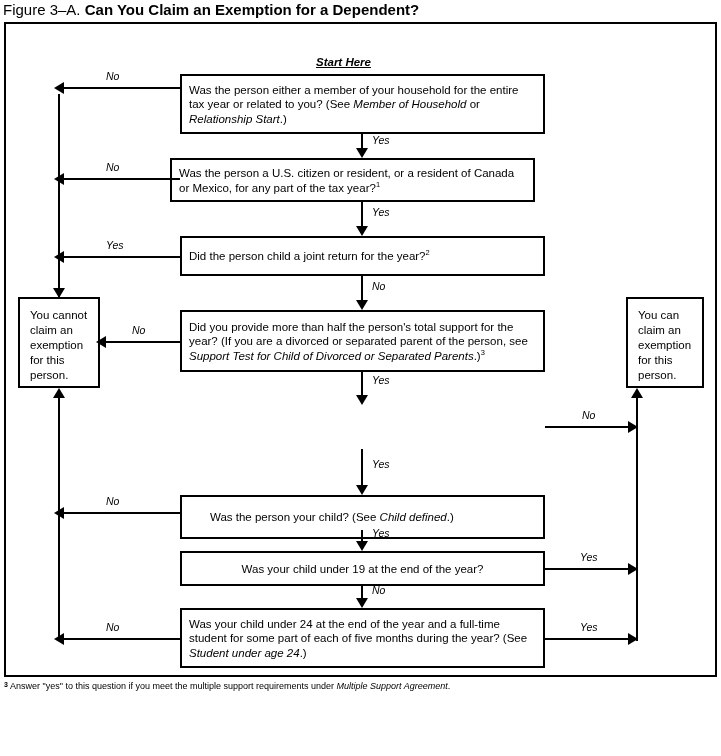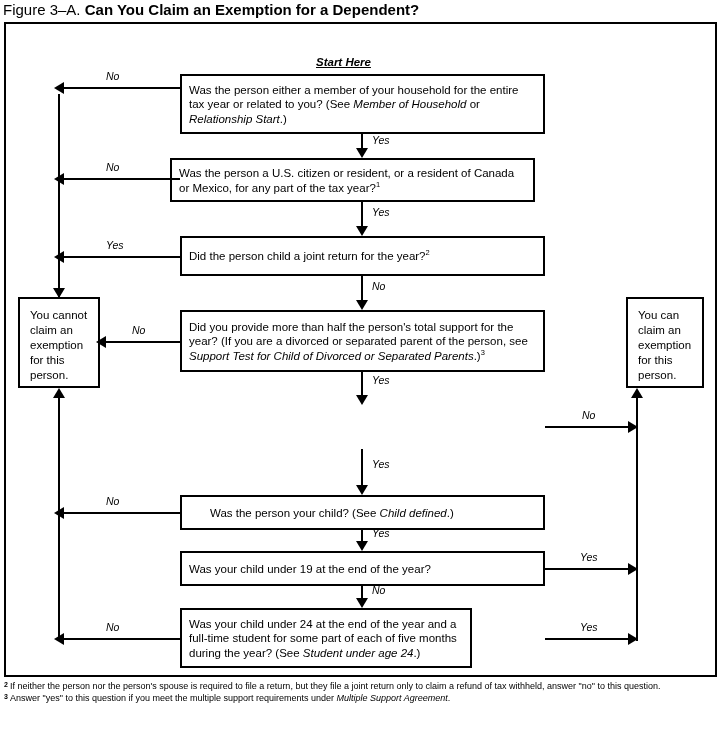--- a/index.html
+++ b/index.html
@@ -180,33 +180,33 @@
       </div>
     </div>
 
     <div class="node question" style="left:174px; top:286px; width:365px; height:62px;">
       <div>
         <span>Did you provide more than half the person's total support for the year? (If you are a divorced or separated parent of the person, see </span><i>Support Test for Child of Divorced or Separated Parents</i><span>.)</span><sup>3</sup>
       </div>
     </div>
 
 
-    <div class="node question" style="left:174px; top:471px; width:365px; height:35px;padding-left:28px;">
+    <div class="node question" style="left:174px; top:471px; width:365px; height:44px;padding-left:28px;">
       <div>
         <span>Was the person your child? (See </span><i>Child defined</i><span>.)</span>
       </div>
     </div>
 
-    <div class="node question" style="left:174px; top:527px; width:365px; height:35px;">
+    <div class="node question" style="left:174px; top:527px; width:365px; height:35px;justify-content:center;">
       <div>
         <span>Was your child under 19 at the end of the year?</span>
       </div>
     </div>
 
-    <div class="node question" style="left:174px; top:584px; width:292px; height:60px;justify-content:flex-end;">
+    <div class="node question" style="left:174px; top:584px; width:365px; height:60px;justify-content:flex-end;">
       <div>
         <span>Was your child under 24 at the end of the year and a full-time student for some part of each of five months during the year? (See </span><i>Student under age 24</i><span>.)</span>
       </div>
     </div>
 
     <div class="node terminal" style="left:12px; top:273px; width:82px; height:91px;">
       <span>You cannot claim an exemption for this person.</span>
     </div>
 
     <div class="node terminal" style="left:596px; top:273px; width:78px; height:91px;margin-left:24px;">
@@ -284,24 +284,20 @@
 
     <div class="vline" style="left:355px; top:562px; height:12px;"></div>
     <div class="arrow down" style="left:350px; top:574px;"></div>
     <div class="edge-label" style="left:366px; top:560px;">No</div>
 
   </div>
 
   <div id="footnotes">
 
 
-    <div class="fn">
-      <span class="marker">2</span>
-      <span>If neither the person nor the person's spouse is required to file a return, but they file a joint return only to claim a refund of tax withheld, answer "no" to this question.</span>
-    </div>
 
     <div class="fn">
       <span class="marker">3</span>
       <span>Answer "yes" to this question if you meet the multiple support requirements under </span><i>Multiple Support Agreement</i><span>.</span>
     </div>
 
 
   </div>
 
 </div>

